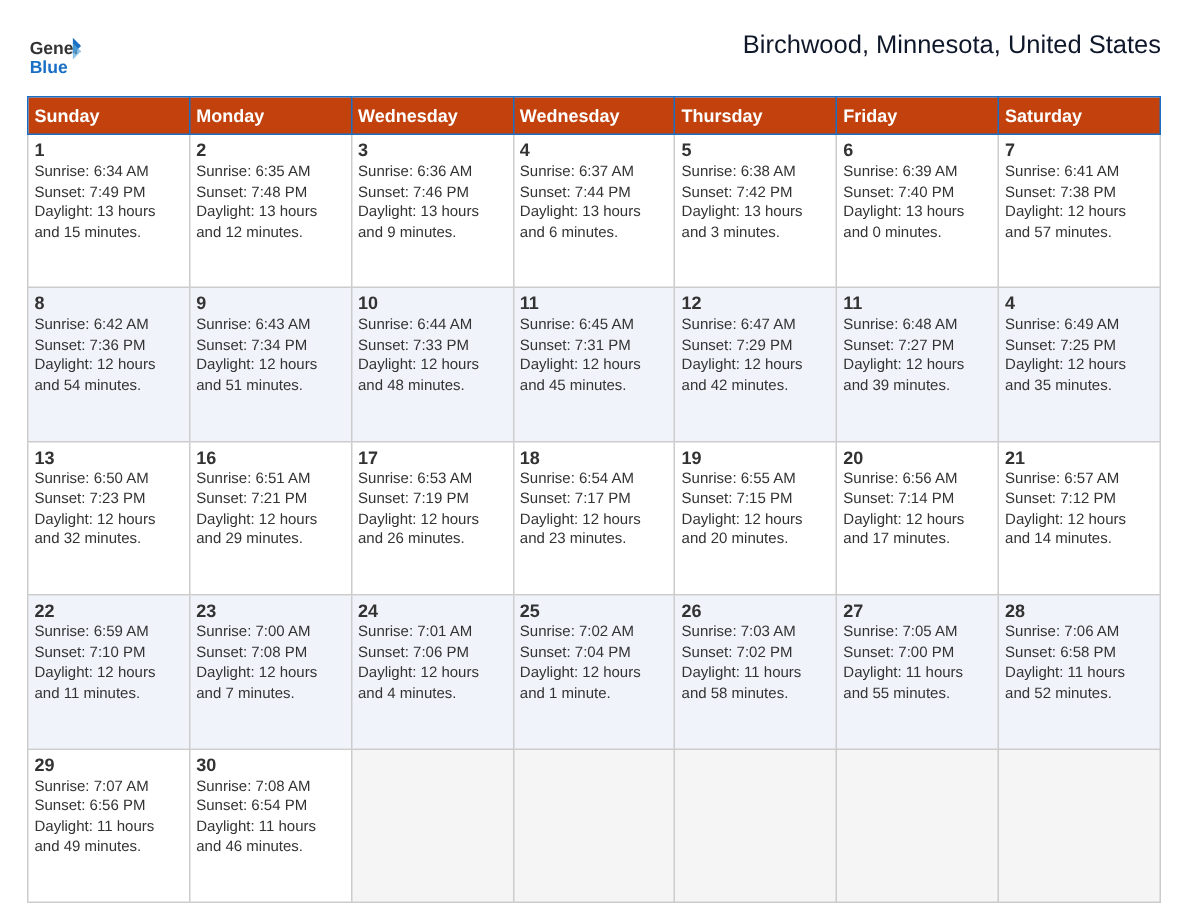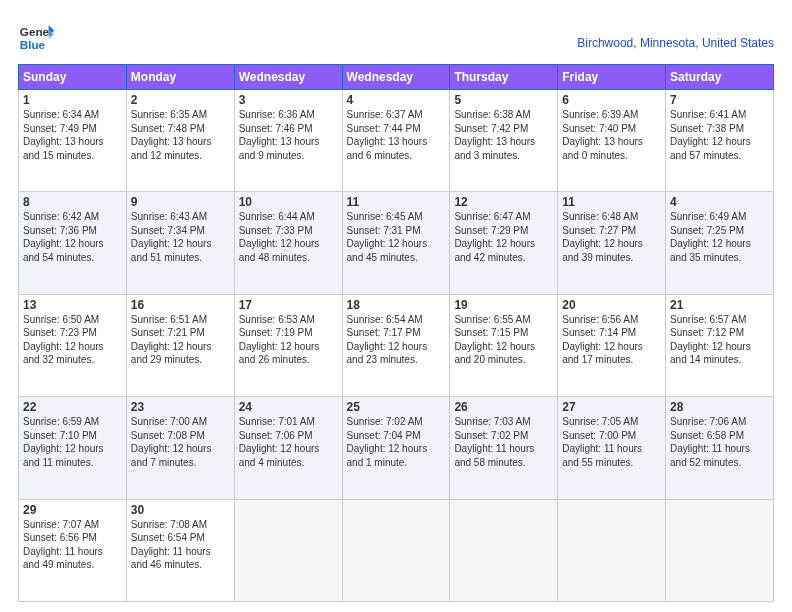--- a/index.html
+++ b/index.html
@@ -36,33 +36,33 @@
     .title-block {
       text-align: right;
     }
     .month-title {
       font-size: 32px;
       font-weight: bold;
       color: #333;
       line-height: 1;
     }
     .location {
-      font-size: 12px;
-      color: #1d4ed8;
-      margin-top: 18px;
+      font-size: 17px;
+      color: #0f172a;
+      margin-top: 2px;
     }
     .calendar {
       flex: 1;
       border: 1px solid #ccc;
       border-collapse: collapse;
       width: 100%;
       table-layout: fixed;
     }
     .calendar th {
-      background: #8b5cf6;
+      background: #c2410c;
       color: white;
       font-size: 12px;
       font-weight: bold;
       padding: 5px 4px;
       text-align: left;
       border: 1px solid #1a6fc4;
     }
     .calendar td {
       border: 1px solid #ccc;
       vertical-align: top;

